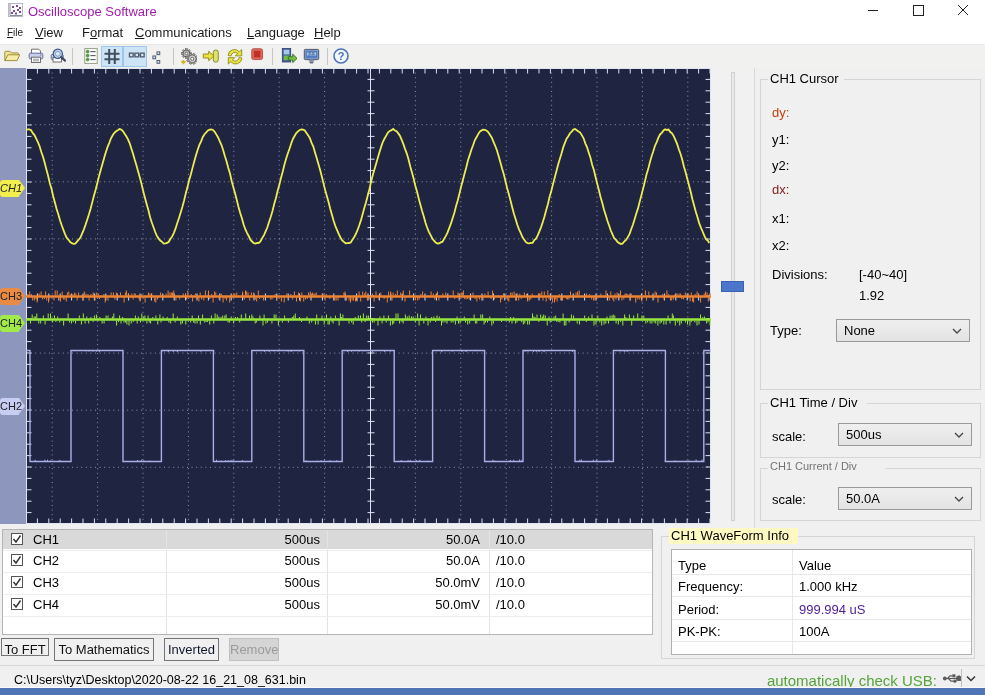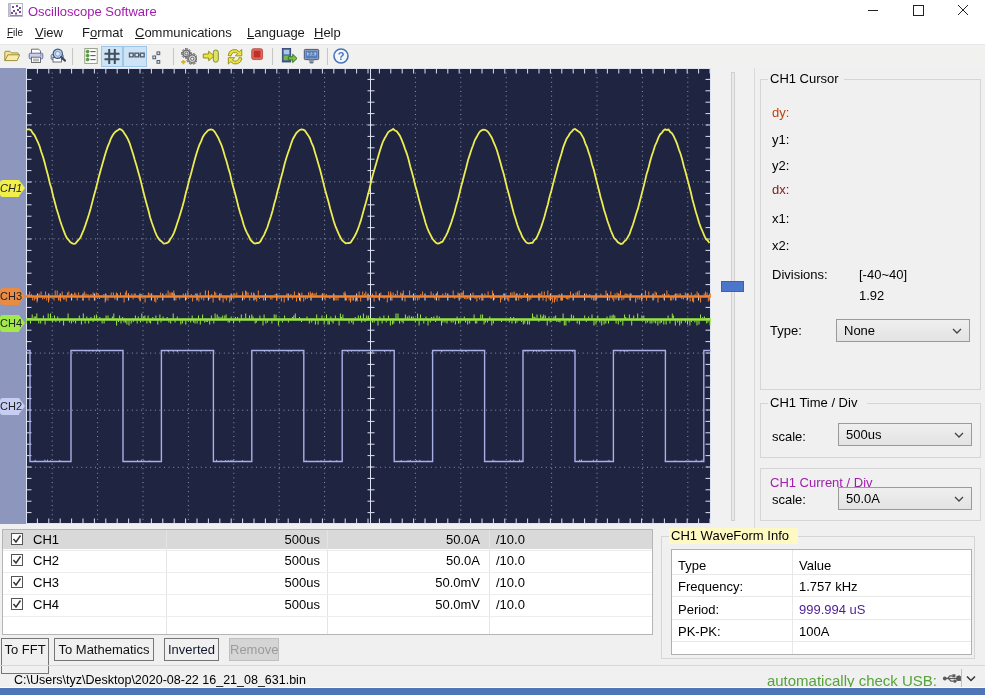--- a/index.html
+++ b/index.html
@@ -231,21 +231,21 @@
 <div style="position:absolute;left:836px;top:319px;width:134px;height:23px;box-sizing:border-box;border:1px solid #9a9a9a;background:linear-gradient(#efefef,#e3e3e3);font-size:13px;line-height:21px;padding-left:7px;color:#000">None<svg style="position:absolute;right:7px;top:7px" width="10" height="8" viewBox="0 0 10 8" xmlns="http://www.w3.org/2000/svg">
       <path d="M1 2 l4 4 4-4" stroke="#444" stroke-width="1.3" fill="none"></path>
     </svg></div>
 <div style="position:absolute;left:760px;top:403px;width:221px;height:55px;border:1px solid #d5d5d5;box-sizing:border-box"></div>
 <div style="position:absolute;left:768px;top:395px;width:95px;height:16px;background:#f0f0f0;font-size:13px;color:#000;padding:0 2px">CH1 Time / Div</div>
 <div style="position:absolute;left:772px;top:429px;font-size:13px;color:#000;white-space:nowrap">scale:</div>
 <div style="position:absolute;left:838px;top:423px;width:134px;height:23px;box-sizing:border-box;border:1px solid #9a9a9a;background:linear-gradient(#efefef,#e3e3e3);font-size:13px;line-height:21px;padding-left:7px;color:#000">500us<svg style="position:absolute;right:7px;top:7px" width="10" height="8" viewBox="0 0 10 8" xmlns="http://www.w3.org/2000/svg">
       <path d="M1 2 l4 4 4-4" stroke="#444" stroke-width="1.3" fill="none"></path>
     </svg></div>
 <div style="position:absolute;left:760px;top:468px;width:221px;height:53px;border:1px solid #d5d5d5;box-sizing:border-box"></div>
-<div style="position:absolute;left:768px;top:475px;width:113px;height:16px;background:#f0f0f0;font-size:13px;color:#a21caf;padding:0 2px">CH1 Current / Div</div>
+<div style="position:absolute;left:768px;top:460px;width:113px;height:16px;background:#f0f0f0;font-size:11px;color:#737373;padding:0 2px">CH1 Current / Div</div>
 <div style="position:absolute;left:772px;top:492px;font-size:13px;color:#000;white-space:nowrap">scale:</div>
 <div style="position:absolute;left:838px;top:487px;width:134px;height:23px;box-sizing:border-box;border:1px solid #9a9a9a;background:linear-gradient(#efefef,#e3e3e3);font-size:13px;line-height:21px;padding-left:7px;color:#000">50.0A<svg style="position:absolute;right:7px;top:7px" width="10" height="8" viewBox="0 0 10 8" xmlns="http://www.w3.org/2000/svg">
       <path d="M1 2 l4 4 4-4" stroke="#444" stroke-width="1.3" fill="none"></path>
     </svg></div>
 <div style="position:absolute;left:2px;top:529px;width:651px;height:106px;background:#fff;border:1px solid #b5b5b5;box-sizing:border-box"></div>
 <div style="position:absolute;left:3px;top:530px;width:649px;height:19px;background:#d9d9d9"></div>
 <div style="position:absolute;left:11px;top:533.0px;width:12px;height:12px;border:1px solid #555;background:#fff;box-sizing:border-box"></div>
 <svg style="position:absolute;left:12px;top:534.0px" width="10" height="10" viewBox="0 0 10 10" xmlns="http://www.w3.org/2000/svg">
     <path d="M1.5 5 l2.5 3 L8.5 1.5" stroke="#333" stroke-width="1.4" fill="none"></path>
   </svg>
@@ -277,36 +277,36 @@
 <div style="position:absolute;left:200px;top:596.5px;width:120px;text-align:right;font-size:13px">500us</div>
 <div style="position:absolute;left:360px;top:596.5px;width:120px;text-align:right;font-size:13px">50.0mV</div>
 <div style="position:absolute;left:496px;top:596.5px;font-size:13px;color:#000;white-space:nowrap">/10.0</div>
 <div style="position:absolute;left:166px;top:530px;width:1px;height:104px;background:#e4e4e4"></div>
 <div style="position:absolute;left:327px;top:530px;width:1px;height:104px;background:#e4e4e4"></div>
 <div style="position:absolute;left:489px;top:530px;width:1px;height:104px;background:#e4e4e4"></div>
 <div style="position:absolute;left:3px;top:549.5px;width:649px;height:1px;background:#ededed"></div>
 <div style="position:absolute;left:3px;top:571.5px;width:649px;height:1px;background:#ededed"></div>
 <div style="position:absolute;left:3px;top:593.5px;width:649px;height:1px;background:#ededed"></div>
 <div style="position:absolute;left:3px;top:615.5px;width:649px;height:1px;background:#ededed"></div>
-<div style="position:absolute;left:1px;top:638px;width:48px;height:36px;background:#f0f0f0;border:1px solid #757575;box-sizing:border-box;font-size:13px;color:#111;text-align:center;line-height:21px">To FFT</div>
+<div style="position:absolute;left:1px;top:638px;width:48px;height:18px;background:#f0f0f0;border:1px solid #757575;box-sizing:border-box;font-size:13px;color:#111;text-align:center;line-height:21px">To FFT</div>
 <div style="position:absolute;left:54px;top:638px;width:100px;height:23px;background:#f0f0f0;border:1px solid #757575;box-sizing:border-box;font-size:13px;color:#111;text-align:center;line-height:21px">To Mathematics</div>
 <div style="position:absolute;left:164px;top:638px;width:55px;height:23px;background:#f0f0f0;border:1px solid #757575;box-sizing:border-box;font-size:13px;color:#0f172a;text-align:center;line-height:21px">Inverted</div>
 <div style="position:absolute;left:229px;top:638px;width:50px;height:23px;background:#d5d5d5;border:1px solid #c0c0c0;box-sizing:border-box;font-size:13px;color:#9b9b9b;text-align:center;line-height:21px">Remove</div>
 <div style="position:absolute;left:661px;top:536px;width:314px;height:123px;border:1px solid #d5d5d5;box-sizing:border-box"></div>
 <div style="position:absolute;left:669px;top:528px;width:125px;height:16px;background:#fef9c3;font-size:13px;color:#000;padding:0 2px">CH1 WaveForm Info</div>
 <div style="position:absolute;left:671px;top:549px;width:301px;height:106px;background:#fff;border:1px solid #b0b0b0;box-sizing:border-box"></div>
 <div style="position:absolute;left:792px;top:550px;width:1px;height:104px;background:#e8e8e8"></div>
 <div style="position:absolute;left:672px;top:573.5px;width:299px;height:1px;background:#e8e8e8"></div>
 <div style="position:absolute;left:672px;top:596px;width:299px;height:1px;background:#e8e8e8"></div>
 <div style="position:absolute;left:672px;top:618.5px;width:299px;height:1px;background:#e8e8e8"></div>
 <div style="position:absolute;left:672px;top:640.5px;width:299px;height:1px;background:#e8e8e8"></div>
 <div style="position:absolute;left:678px;top:557.5px;font-size:13px;color:#000;white-space:nowrap">Type</div>
 <div style="position:absolute;left:799px;top:557.5px;font-size:13px;color:#000;white-space:nowrap">Value</div>
 <div style="position:absolute;left:678px;top:579px;font-size:13px;color:#000;white-space:nowrap">Frequency:</div>
-<div style="position:absolute;left:799px;top:579px;font-size:13px;color:#000;white-space:nowrap">1.757 kHz</div>
+<div style="position:absolute;left:799px;top:579px;font-size:13px;color:#000;white-space:nowrap">1.000 kHz</div>
 <div style="position:absolute;left:678px;top:601.5px;font-size:13px;color:#000;white-space:nowrap">Period:</div>
 <div style="position:absolute;left:799px;top:601.5px;font-size:13px;color:#4c1d95;white-space:nowrap">999.994 uS</div>
 <div style="position:absolute;left:678px;top:624px;font-size:13px;color:#000;white-space:nowrap">PK-PK:</div>
 <div style="position:absolute;left:799px;top:624px;font-size:13px;color:#000;white-space:nowrap">100A</div>
 <div style="position:absolute;left:0;top:665px;width:985px;height:1px;background:#d7d7d7"></div>
 <div style="position:absolute;left:14px;top:673px;font-size:12.5px;color:#000;white-space:nowrap">C:\Users\tyz\Desktop\2020-08-22 16_21_08_631.bin</div>
 <div style="position:absolute;left:640px;top:672px;width:297px;text-align:right;font-size:15px;color:#55a33a">automatically check USB:</div>
 <svg style="position:absolute;left:942px;top:672px" width="20" height="13" viewBox="0 0 20 13" xmlns="http://www.w3.org/2000/svg">
     <g stroke="#5a5a5a" stroke-width="1.2" fill="none">
       <line x1="2" y1="6.5" x2="15" y2="6.5"></line>

